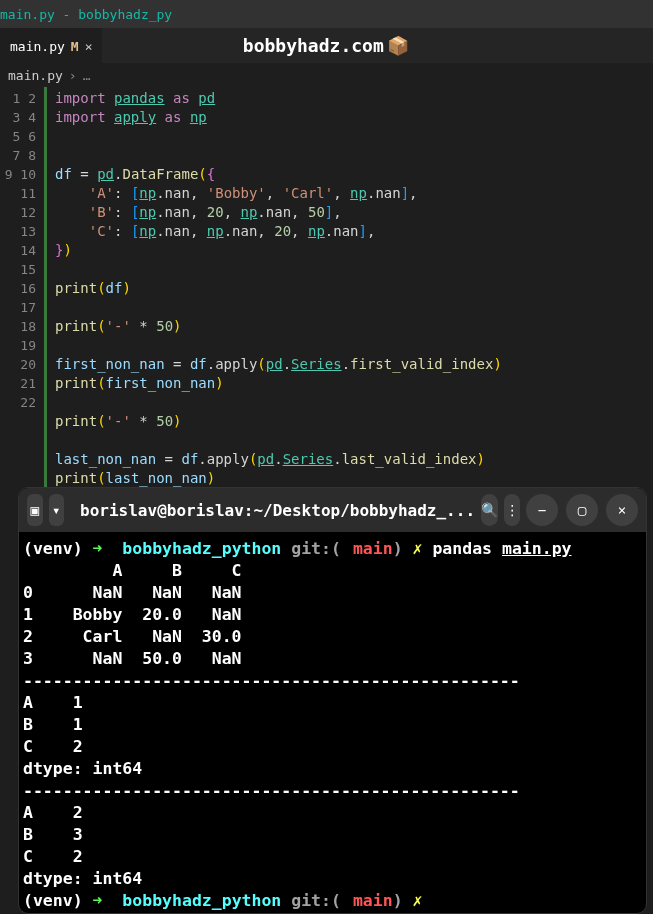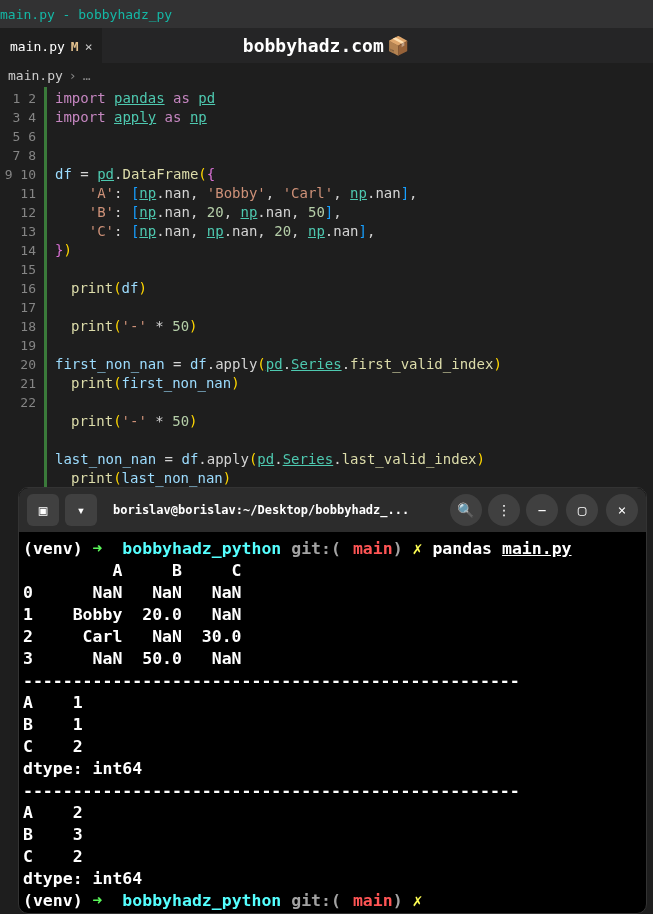--- a/index.html
+++ b/index.html
@@ -83,21 +83,21 @@
   flex: 1;
   font-size: 14px;
   line-height: 19px;
   padding-top: 2px;
   white-space: pre;
   border-left: 3px solid #3a7a3a;
   padding-left: 8px;
 }
 .kw { color: #c586c0; }
 .mod { color: #4ec9b0; text-decoration: underline; }
-.fn { color: #dcdcaa; margin-left: 16px; }
+.fn { color: #dcdcaa; }
 .fn-u { color: #dcdcaa; }
 .str { color: #ce9178; }
 .num { color: #b5cea8; }
 .var { color: #9cdcfe; }
 .op { color: #d4d4d4; }
 .paren { color: #ffd700; }
 .brack { color: #da70d6; }
 .brace { color: #179fff; }
 .terminal-wrap {
   position: absolute;
@@ -125,21 +125,21 @@
   border-radius: 6px;
   display: flex;
   align-items: center;
   justify-content: center;
   color: #fff;
 }
 .term-btn.round { border-radius: 16px; }
 .term-title {
   flex: 1;
   color: #fff;
-  font-size: 12px;
+  font-size: 16px;
   font-weight: bold;
   padding-left: 10px;
 }
 .term-controls { display: flex; gap: 8px; }
 .term-body {
   padding: 6px 4px;
   font-family: 'Consolas', 'Monaco', monospace;
   font-size: 16.5px;
   line-height: 22px;
   color: #fff;

